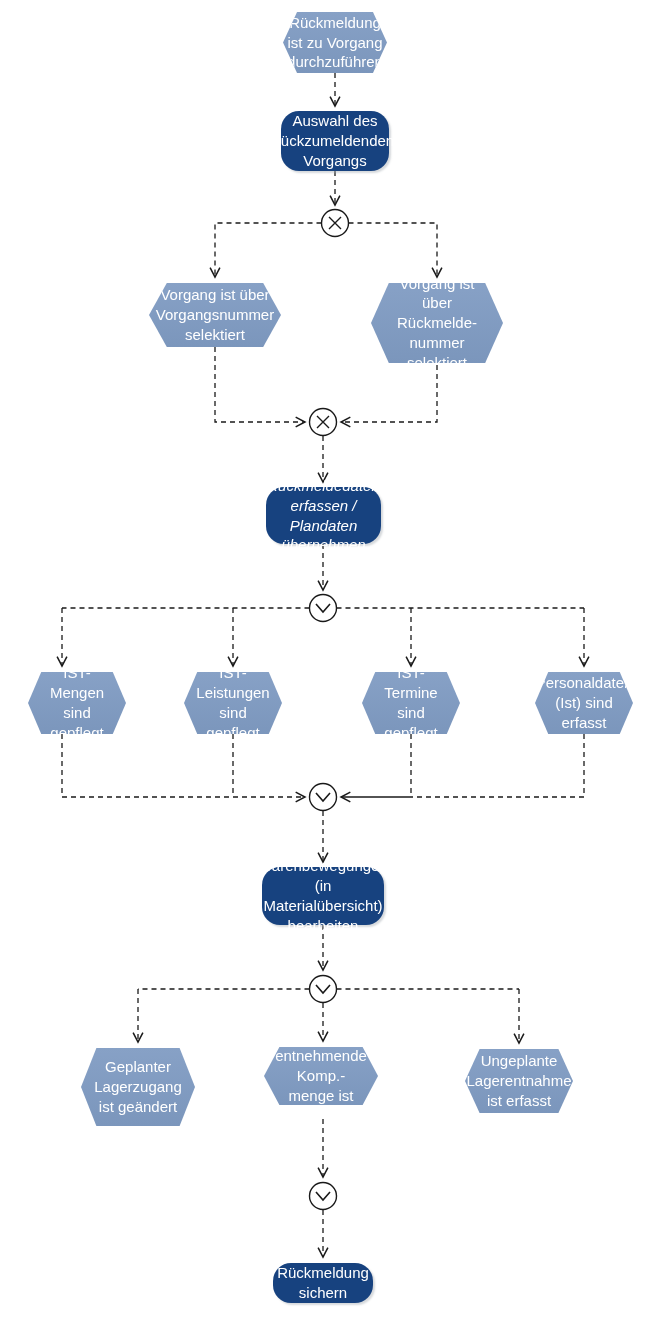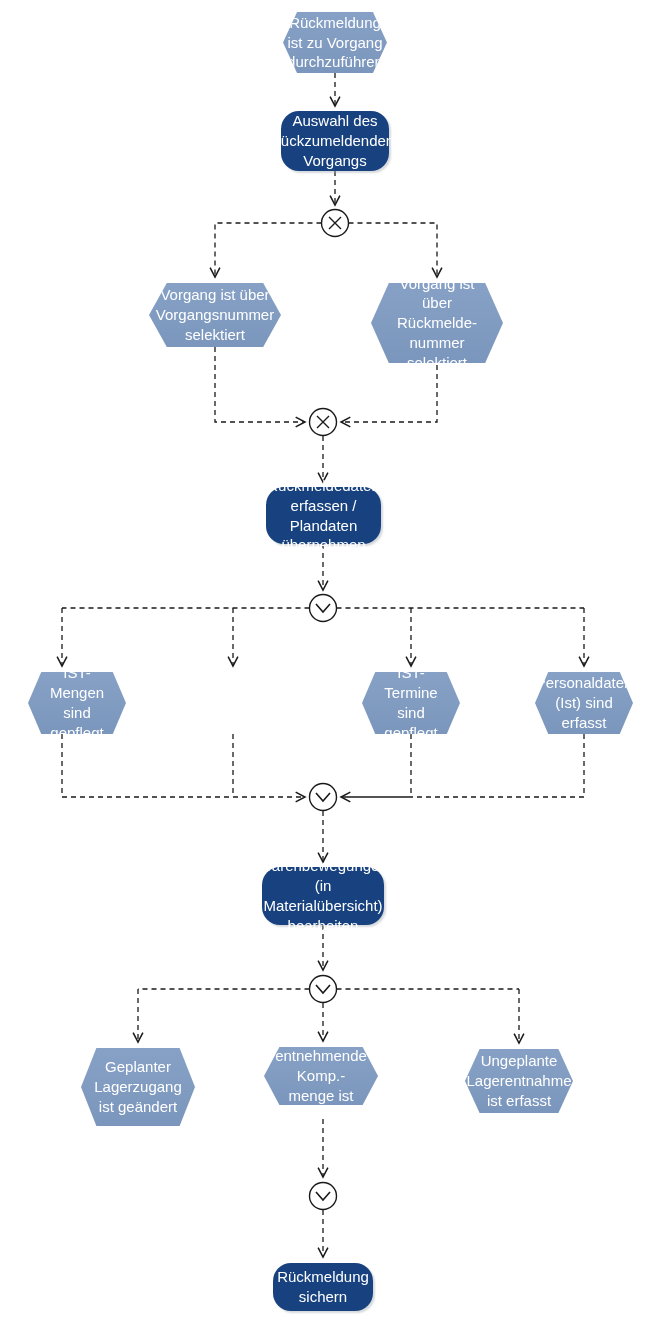--- a/index.html
+++ b/index.html
@@ -112,28 +112,31 @@
   </div>
 
   <div class="node event" style="left:149px;top:283px;width:132px;height:64px;padding:0 17px;">
     <span>Vorgang ist über Vorgangsnummer selektiert</span>
   </div>
 
   <div class="node event" style="left:371px;top:283px;width:132px;height:80px;padding:12px 17px;">
     <span>Vorgang ist über Rückmelde-nummer selektiert</span>
   </div>
 
-  <div class="node func" style="left:266px;top:487px;width:115px;height:57px;">
+  <div class="node func" style="left:266px;top:487px;width:115px;height:57px;font-style:italic;">
     <span>Rückmeldedaten erfassen / Plandaten übernehmen</span>
   </div>
 
   <div class="node event" style="left:28px;top:672px;width:98px;height:62px;padding:0 13px;">
     <span>IST-Mengen sind gepflegt</span>
   </div>
 
+  <div class="node event" style="left:184px;top:672px;width:98px;height:62px;padding:0 13px;">
+    <span>IST-Leistungen sind gepflegt</span>
+  </div>
 
   <div class="node event" style="left:535px;top:672px;width:98px;height:62px;padding:0 12px;">
     <span>Personaldaten (Ist) sind erfasst</span>
   </div>
 
   <div class="node event" style="left:362px;top:672px;width:98px;height:62px;padding:0 13px;">
     <span>IST-Termine sind gepflegt</span>
   </div>
 
   <div class="node func" style="left:262px;top:867px;width:122px;height:58px;padding:2px 3px;align-items:center;">
@@ -145,17 +148,17 @@
   </div>
 
   <div class="node event" style="left:264px;top:1047px;width:114px;height:58px;padding:0 14px;">
     <span>Retrograd zu entnehmende Komp.-menge ist geändert</span>
   </div>
 
   <div class="node event" style="left:465px;top:1049px;width:108px;height:64px;padding:18px 13px;">
     <span>Ungeplante Lagerentnahme ist erfasst</span>
   </div>
 
-  <div class="node func" style="left:273px;top:1263px;width:100px;height:48px;">
+  <div class="node func" style="left:273px;top:1263px;width:100px;height:40px;">
     <span>Rückmeldung sichern</span>
   </div>
 
 </div>
 
 </body></html>

